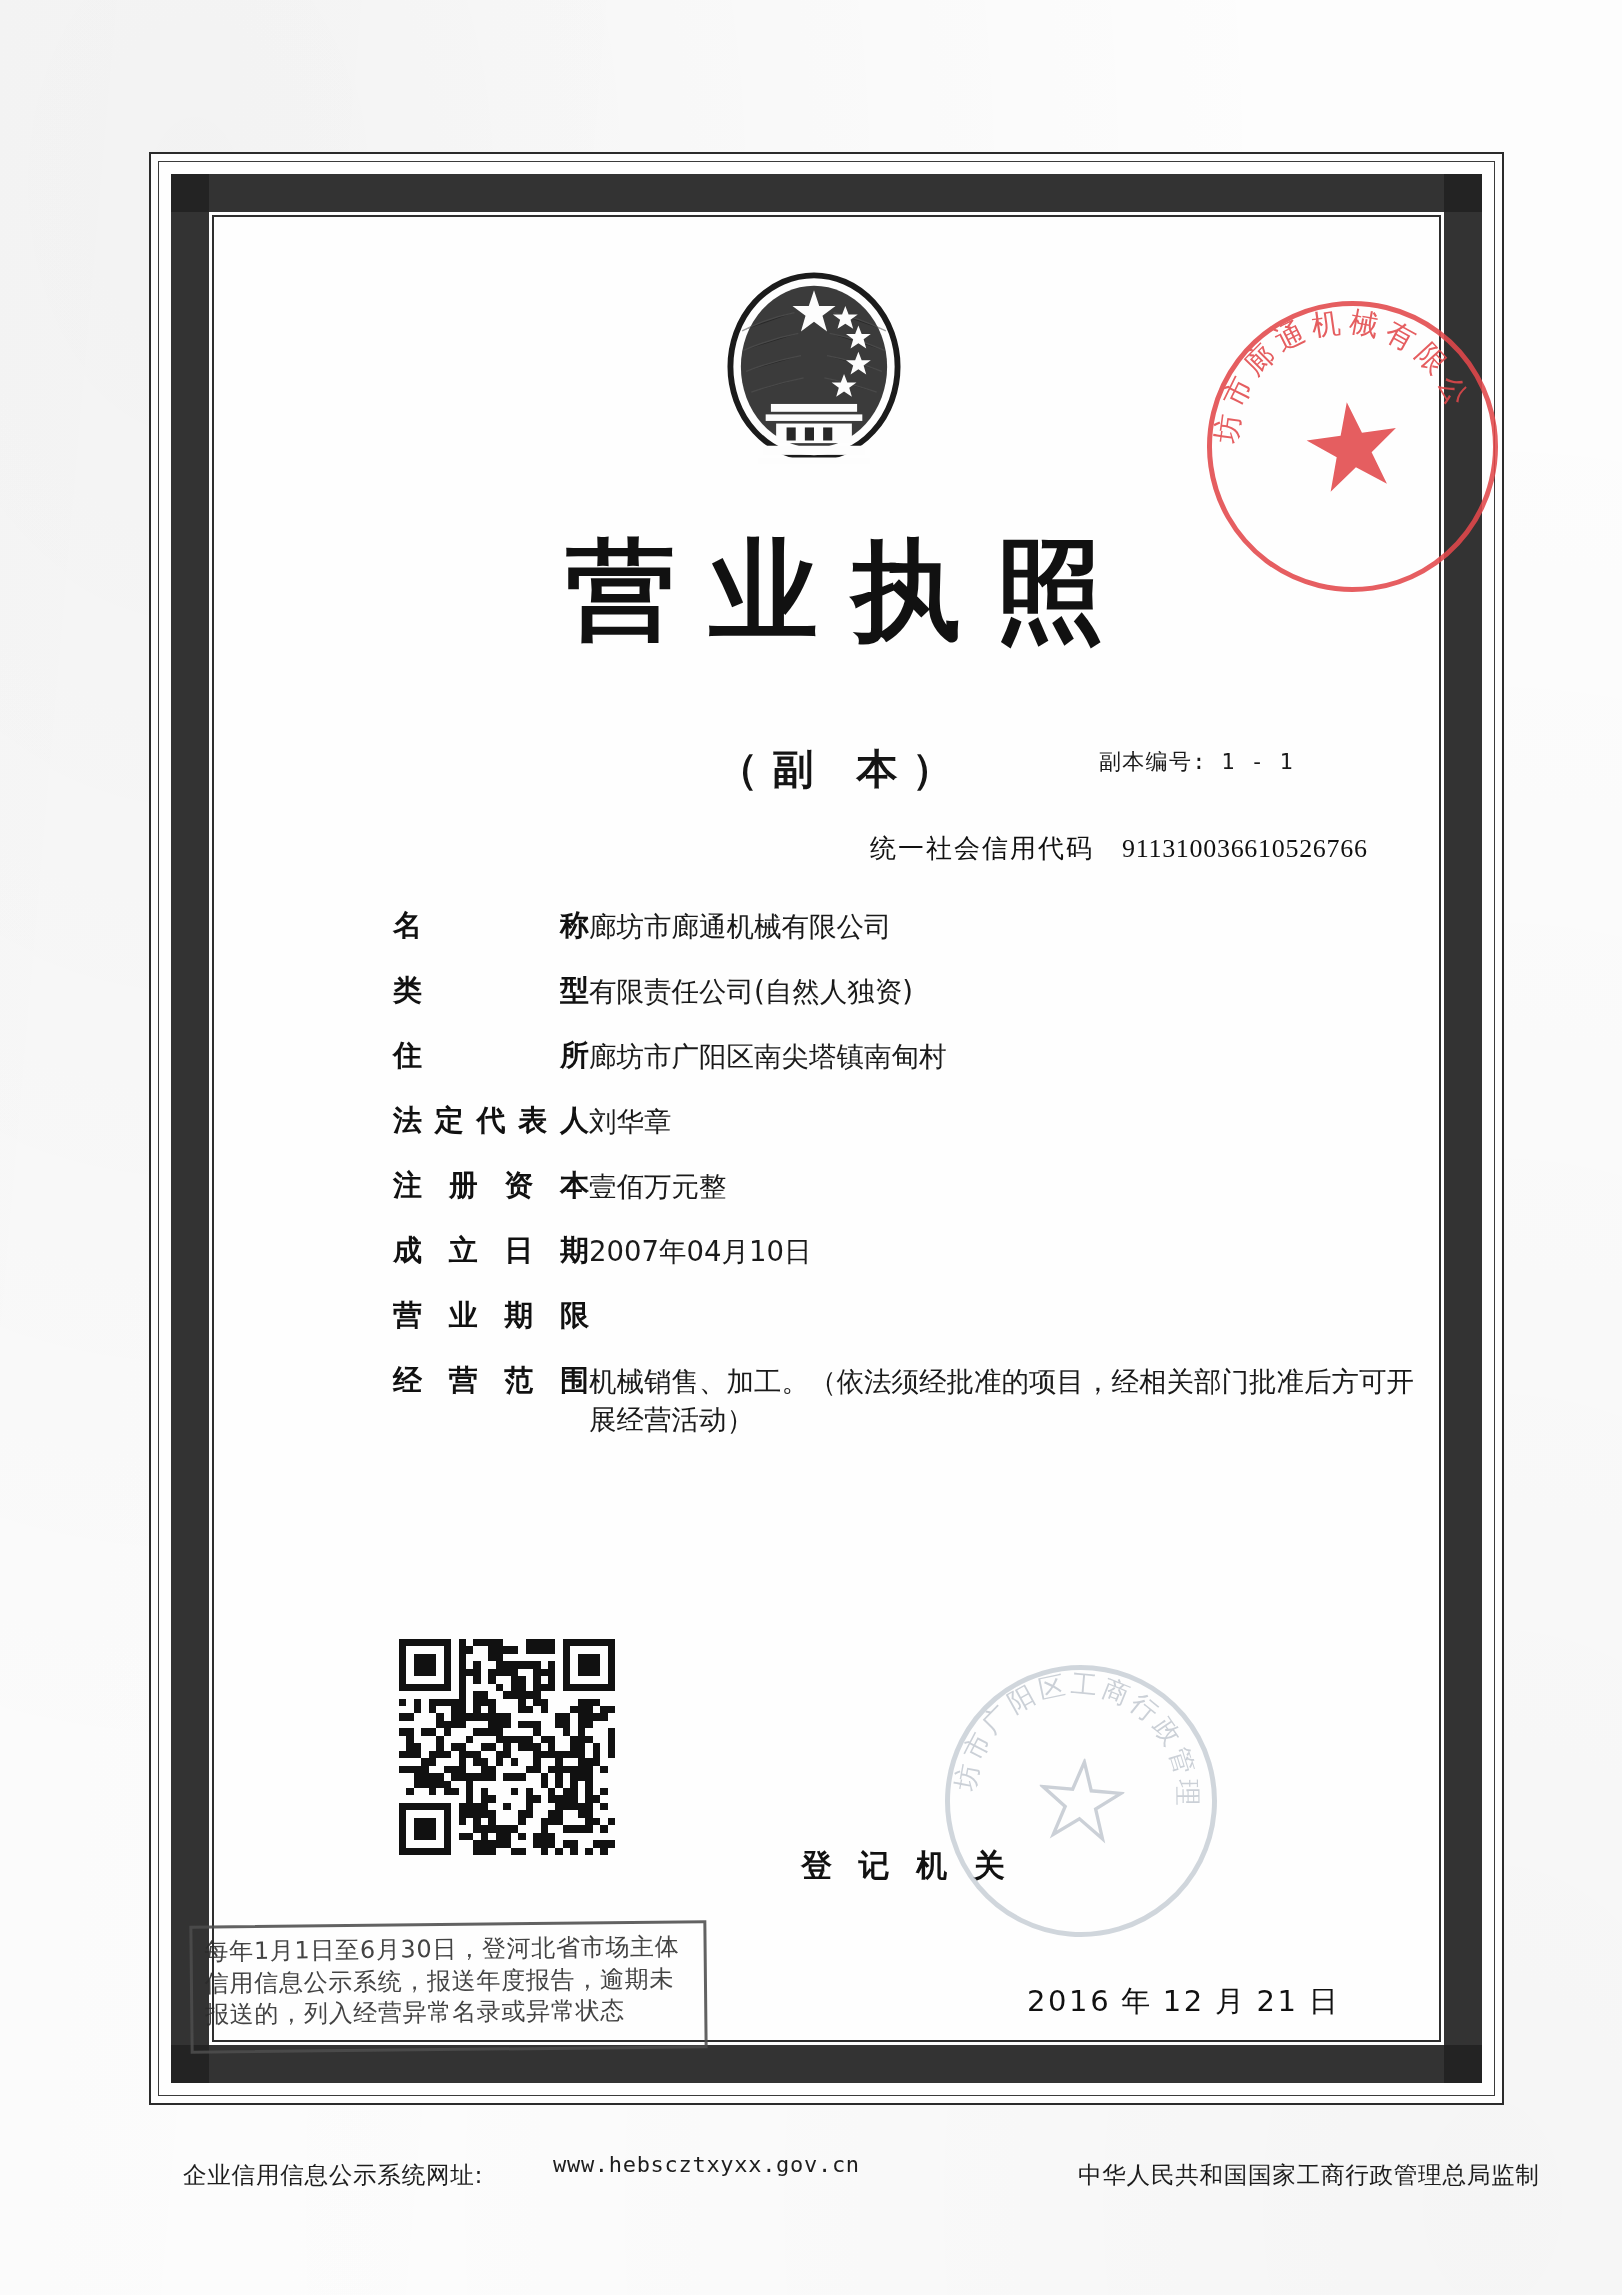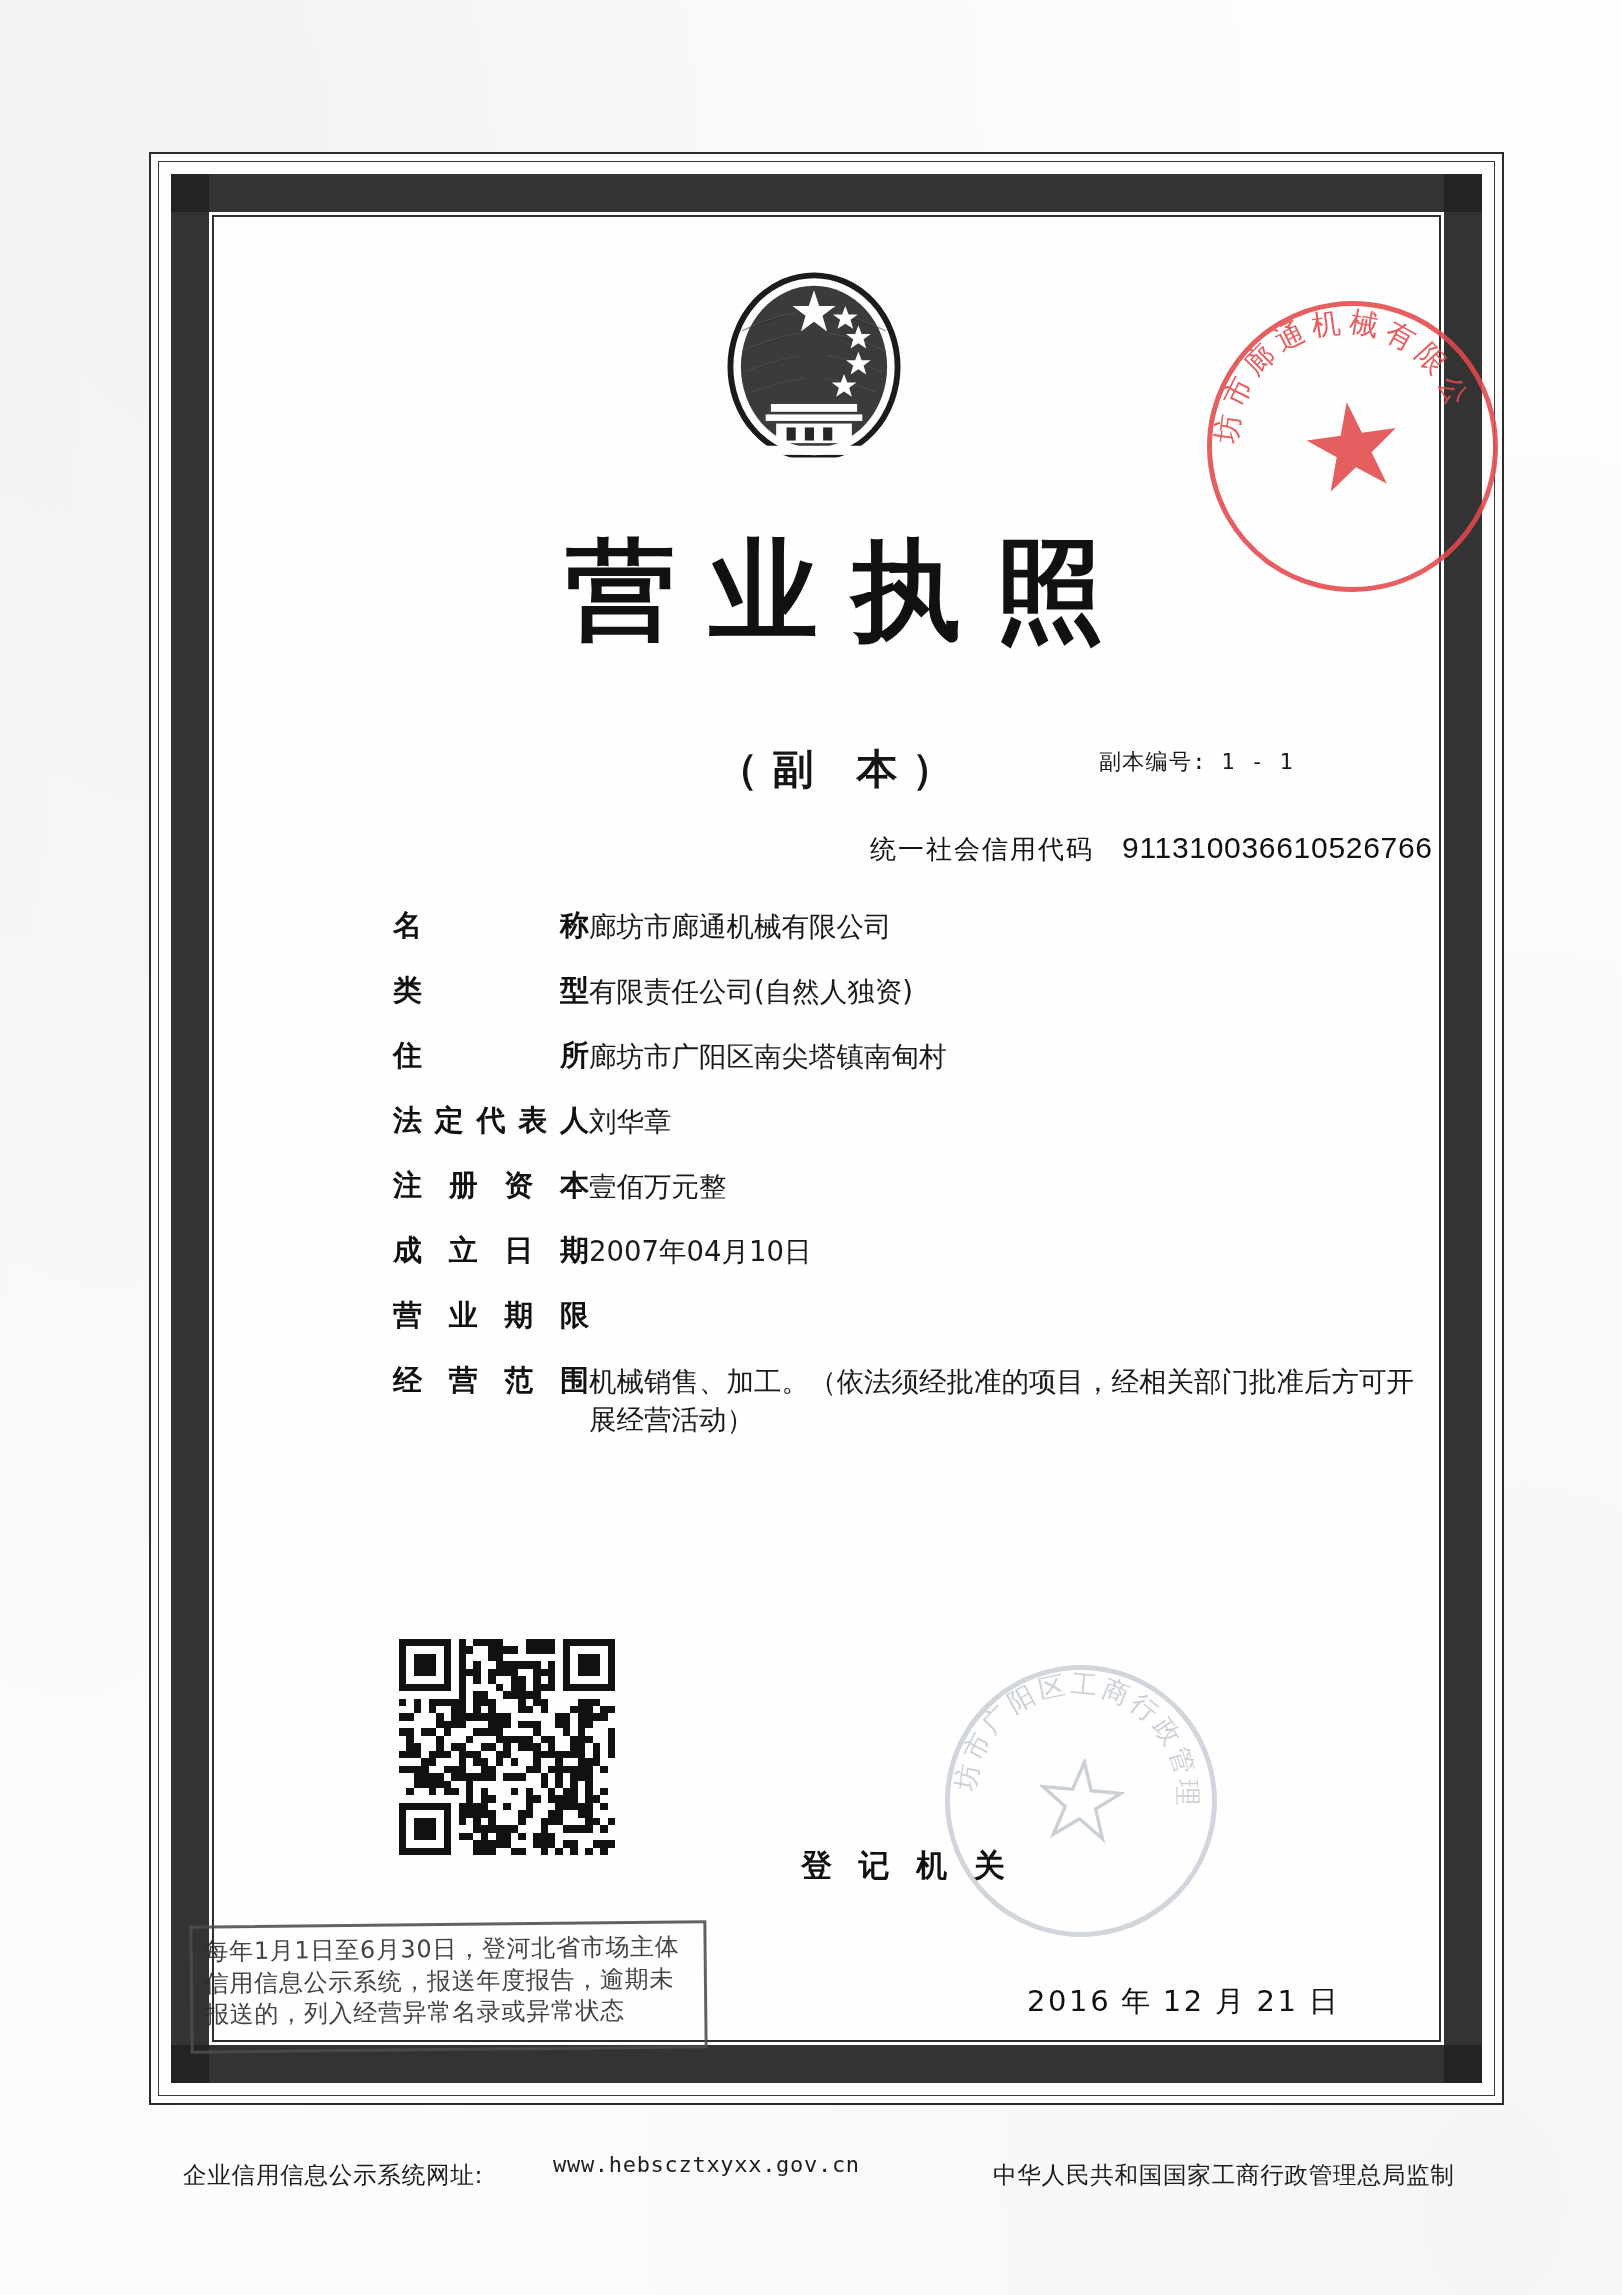--- a/index.html
+++ b/index.html
@@ -178,23 +178,23 @@
     display: flex;
     align-items: baseline;
     gap: 28px;
   }
   #credit-code-label {
     font-size: 26px;
     letter-spacing: 2px;
     color: #111;
   }
   #credit-code-value {
-    font-size: 30px;
+    font-size: 26px;
     letter-spacing: 0.7px;
-    font-family: Liberation Sans, sans-serif;
+    font-family: Liberation Serif, serif;
     color: #111;
   }
 
   
   #fields {
     position: absolute;
     left: 393px;
     top: 906px;
     width: 1047px;
   }
@@ -351,21 +351,21 @@
     position: absolute;
     left: 553px;
     top: 2152px;
     font-size: 22px;
     font-family: "DejaVu Sans Mono", monospace;
     color: #1d1d1d;
     letter-spacing: 0.7px;
   }
   #footer-right {
     position: absolute;
-    left: 993px;
+    left: 1078px;
     top: 2159px;
     font-size: 23.6px;
     color: #1d1d1d;
     letter-spacing: 0.7px;
   }
 </style>
 </head>
 <body>
 
 <div id="scan-page">

